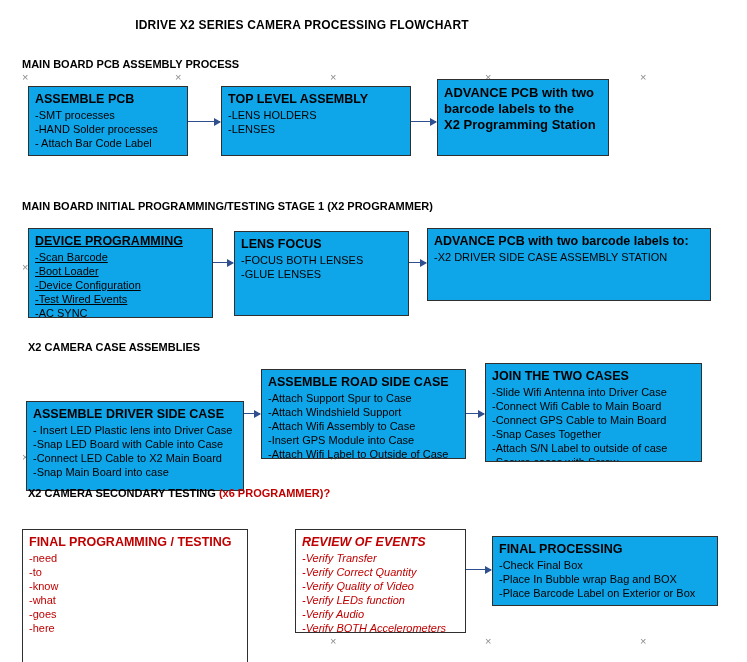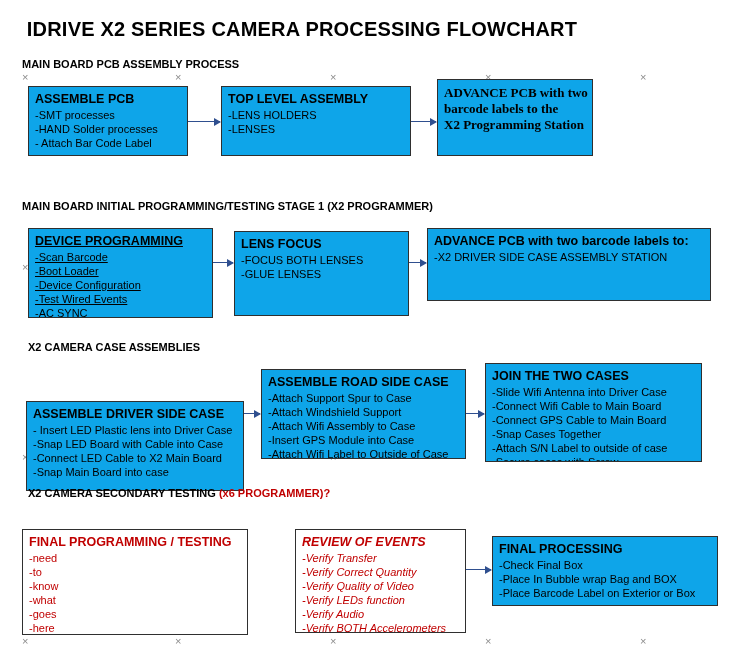--- a/index.html
+++ b/index.html
@@ -18,21 +18,21 @@
     position: relative;
     width: 747px;
     height: 662px;
   }
   .title {
     position: absolute;
     left: 0;
     top: 18px;
     width: 604px;
     text-align: center;
-    font-size: 20px;
+    font-size: 12px;
     font-weight: bold;
     color: #000000;
     letter-spacing: 0.2px;
   }
   .section-head {
     position: absolute;
     font-size: 11px;
     font-weight: bold;
     color: #000000;
     white-space: nowrap;
@@ -152,21 +152,21 @@
   <div class="box" style="left:221px; top:86px; width:190px; height:70px;">
     <div class="hdr">TOP LEVEL ASSEMBLY</div>
     <ul>
       <li>-LENS HOLDERS</li>
       <li>-LENSES</li>
     </ul>
   </div>
 
   <div class="arrow" style="left:411px; top:121px; width:25px;"></div>
 
-  <div class="box" style="left:437px; top:79px; width:156px; height:77px;font-family:Liberation Serif, serif;">
+  <div class="box" style="left:437px; top:79px; width:172px; height:77px;">
     <div class="wrapline">ADVANCE PCB with two</div>
     <div class="wrapline">barcode labels to the</div>
     <div class="wrapline">X2 Programming Station</div>
   </div>
 
   <div class="section-head" style="left:22px; top:200px;">MAIN BOARD INITIAL PROGRAMMING/TESTING STAGE 1 (X2 PROGRAMMER)</div>
 
   <div class="box" style="left:28px; top:228px; width:185px; height:90px;text-decoration:underline;">
     <div class="hdr">DEVICE PROGRAMMING</div>
     <ul>
@@ -234,21 +234,21 @@
       <li>-Attach S/N Label to outside of case</li>
       <li>-Secure cases with Screw</li>
     </ul>
   </div>
 
   <div class="section-head" style="left:28px; top:487px;">
     <span>X2 CAMERA SECONDARY TESTING</span>
     <span class="accent">(x6 PROGRAMMER)?</span>
   </div>
 
-  <div class="box plain" style="left:22px; top:529px; width:226px; height:106px;">
+  <div class="box plain" style="left:22px; top:529px; width:226px; height:134px;">
     <div class="hdr red">FINAL PROGRAMMING / TESTING</div>
     <ul>
       <li class="red">-need</li>
       <li class="red">-to</li>
       <li class="red">-know</li>
       <li class="red">-what</li>
       <li class="red">-goes</li>
       <li class="red">-here</li>
     </ul>
   </div>

